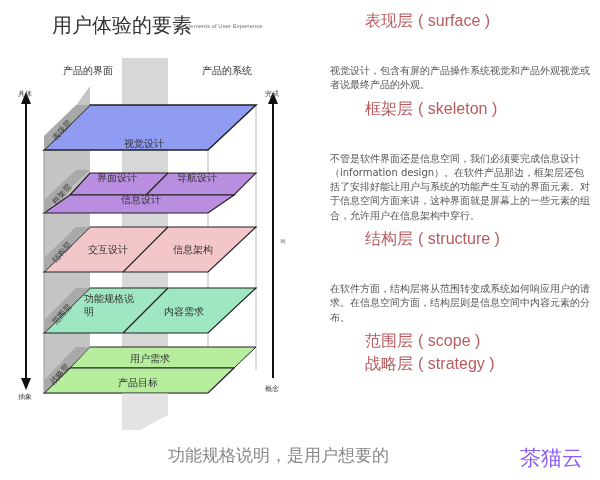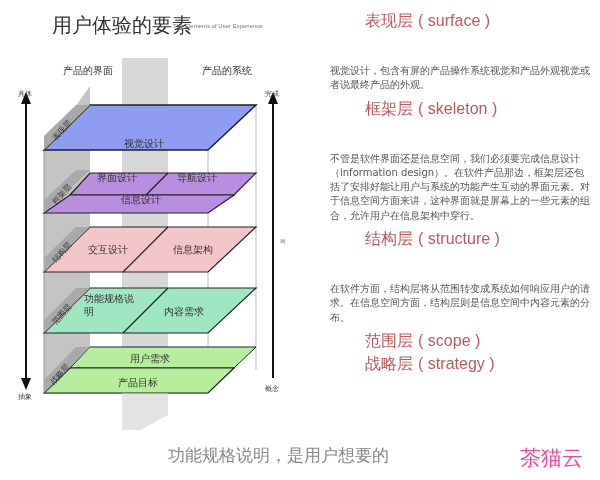--- a/index.html
+++ b/index.html
@@ -14,21 +14,21 @@
   .layer-text { font-size:10px; color:#333; white-space:nowrap; }
   .side-tag { font-size:8px; color:#333; white-space:nowrap; transform:rotate(-48deg); transform-origin:left bottom; }
 
   #right { left:330px; top:14px; width:262px; }
   .sec { margin-bottom:9px; }
   .sec-title { font-size:16px; color:#b85a5e; line-height:14px; white-space:nowrap;margin-left:35px; }
   .sec-title .en { color:#b85a5e; font-family:"Liberation Sans", sans-serif; }
   .sec-body { font-size:10px; color:#555; line-height:14.3px;margin-top:36px; }
 
   #bottom { left:168px; top:444px; font-size:17px; color:#888; white-space:nowrap; }
-  #watermark { left:520px; top:444px; font-size:21px; color:#ec4899; white-space:nowrap; }
+  #watermark { left:520px; top:444px; font-size:21px; color:#8b5cf6; white-space:nowrap; }
 </style>
 </head>
 <body>
 
 <div class="abs" id="title">用户体验的要素</div>
 <div class="abs" id="subtitle">The Elements of User Experience</div>
 
 <svg class="abs" id="diagram" width="320" height="430" viewBox="0 0 320 430">
 
   <polygon points="122,58 168,58 168,370 122,390" fill="#d0d0d0" opacity="0.85"></polygon>

